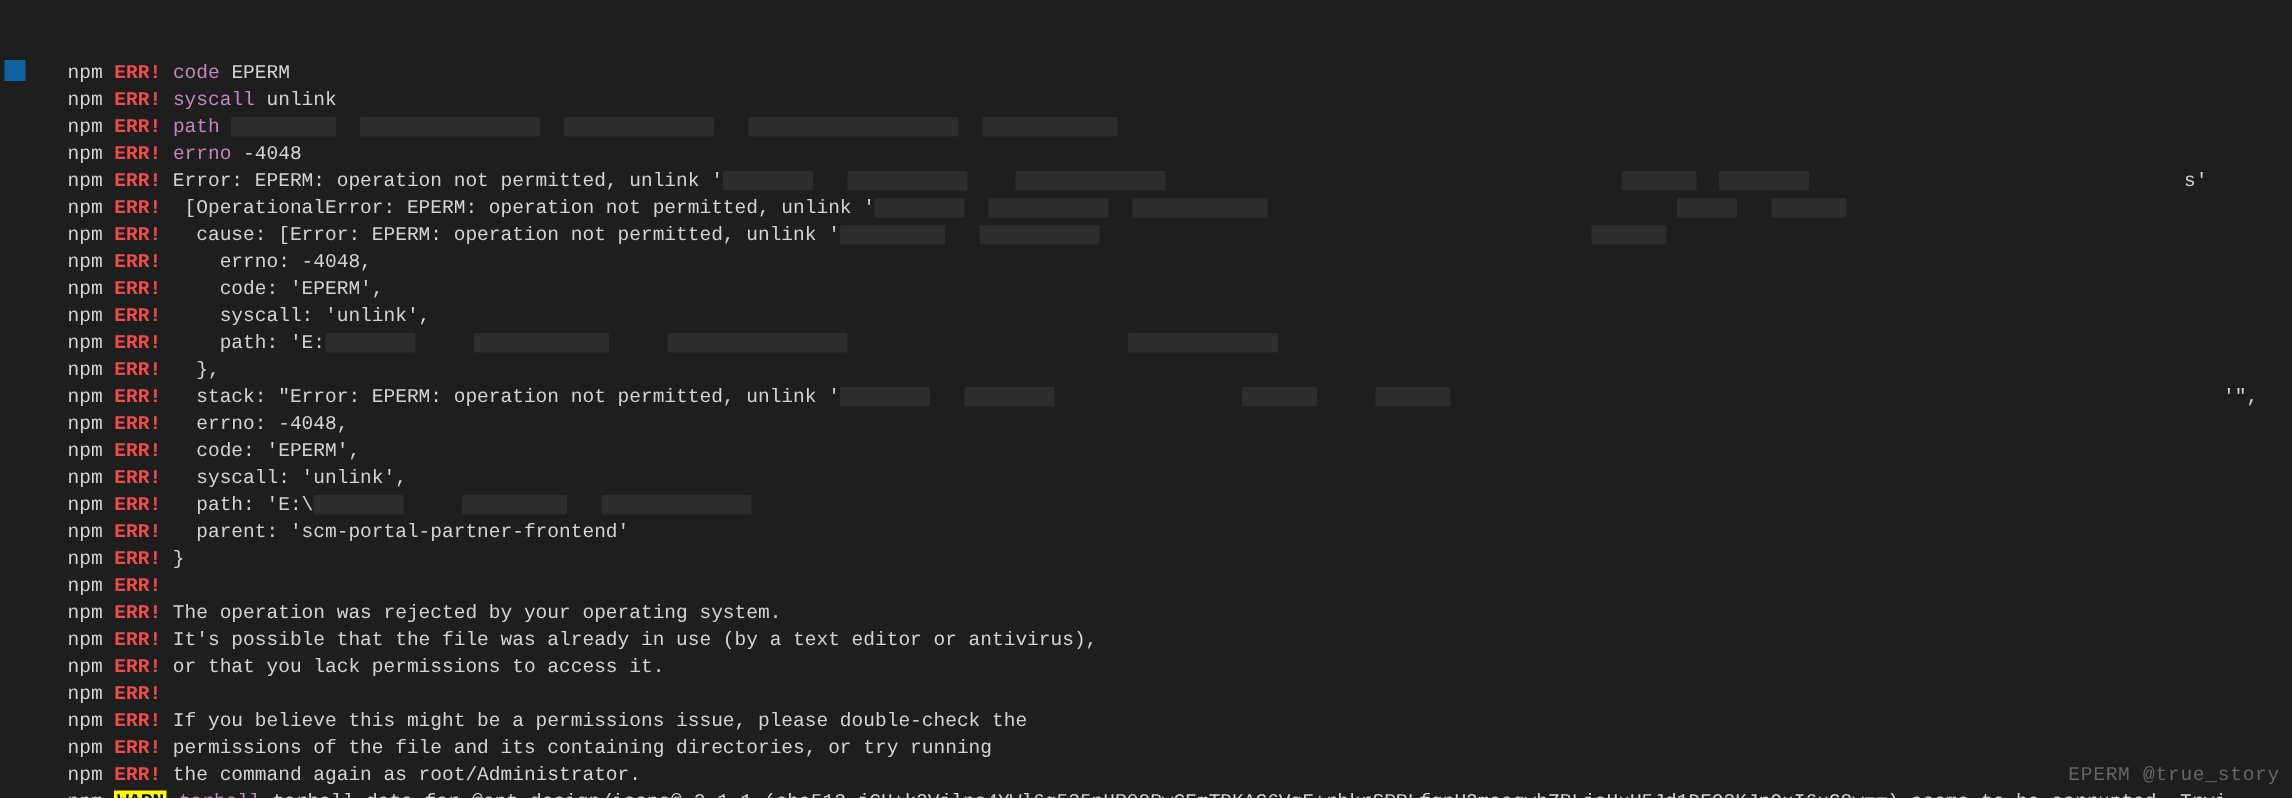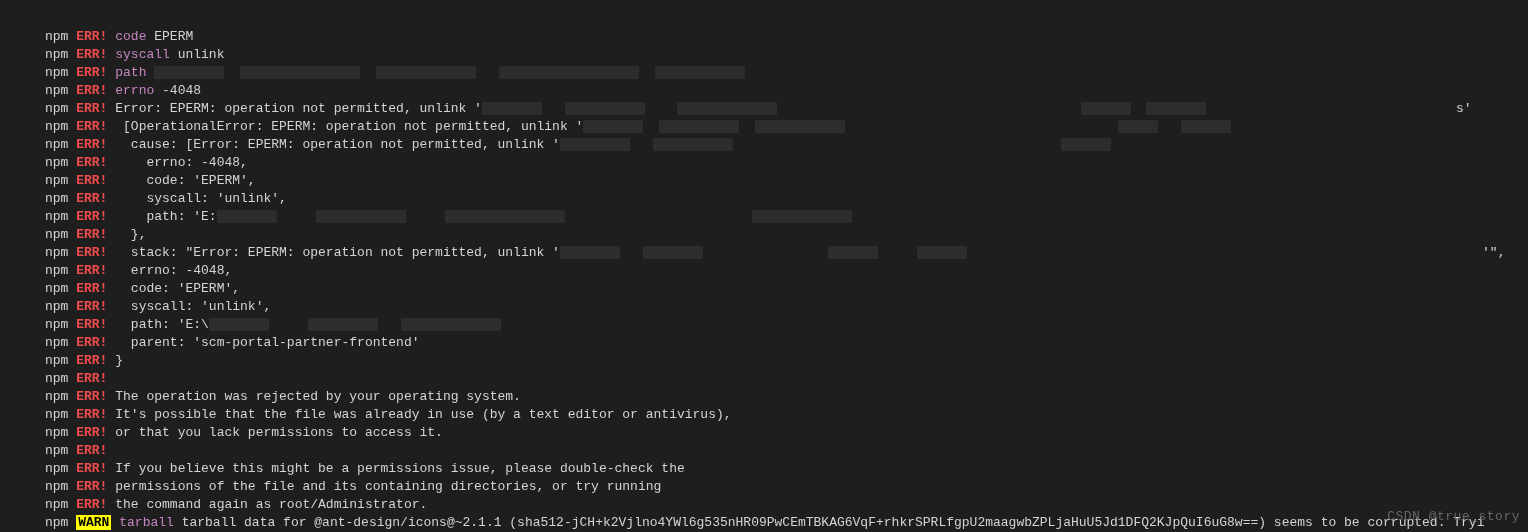--- a/index.html
+++ b/index.html
@@ -9,21 +9,20 @@
       font-size: 13px;
       color: #d4d4d4;
       width: 1528px;
       height: 532px;
       overflow: hidden;
       position: relative;
     }
     .editor-area {
       display: flex;
       height: 100%;
-      align-items: flex-end;
     }
     .gutter {
       width: 20px;
       background: #1e1e1e;
       flex-shrink: 0;
       position: relative;
     }
     .cursor-marker {
       position: absolute;
       top: 40px;
@@ -66,13 +65,13 @@
 <body>
 
 <div class="editor-area">
   <div class="gutter">
     <div class="cursor-marker"></div>
   </div>
   <div class="terminal" id="terminal">
   <div class="line"><span class="npm">npm </span><span class="err">ERR!</span> <span class="magenta">code</span><span class="white"> EPERM</span></div><div class="line"><span class="npm">npm </span><span class="err">ERR!</span> <span class="magenta">syscall</span><span class="white"> unlink</span></div><div class="line"><span class="npm">npm </span><span class="err">ERR!</span> <span class="magenta">path</span><span class="white"></span> <span class="redact" style="width:70px"></span>  <span class="redact" style="width:120px"></span>  <span class="redact" style="width:100px"></span>   <span class="redact" style="width:140px"></span>  <span class="redact" style="width:90px"></span></div><div class="line"><span class="npm">npm </span><span class="err">ERR!</span> <span class="magenta">errno</span><span class="white"> -4048</span></div><div class="line"><span class="npm">npm </span><span class="err">ERR!</span><span class="white"> Error: EPERM: operation not permitted, unlink '</span><span class="redact" style="width:60px"></span>   <span class="redact" style="width:80px"></span>    <span class="redact" style="width:100px"></span>                                       <span class="redact" style="width:50px"></span>  <span class="redact" style="width:60px"></span>                                <span class="white">s'</span></div><div class="line"><span class="npm">npm </span><span class="err">ERR!</span><span class="white">  [OperationalError: EPERM: operation not permitted, unlink '</span><span class="redact" style="width:60px"></span>  <span class="redact" style="width:80px"></span>  <span class="redact" style="width:90px"></span>                                   <span class="redact" style="width:40px"></span>   <span class="redact" style="width:50px"></span>                                      <span class="white">s'] {</span></div><div class="line"><span class="npm">npm </span><span class="err">ERR!</span><span class="white">   cause: [Error: EPERM: operation not permitted, unlink '</span><span class="redact" style="width:70px"></span>   <span class="redact" style="width:80px"></span>                                          <span class="redact" style="width:50px"></span>                                                            </div><div class="line"><span class="npm">npm </span><span class="err">ERR!</span><span class="white">     errno: -4048,</span></div><div class="line"><span class="npm">npm </span><span class="err">ERR!</span><span class="white">     code: 'EPERM',</span></div><div class="line"><span class="npm">npm </span><span class="err">ERR!</span><span class="white">     syscall: 'unlink',</span></div><div class="line"><span class="npm">npm </span><span class="err">ERR!</span><span class="white">     path: 'E:</span><span class="redact" style="width:60px"></span>     <span class="redact" style="width:90px"></span>     <span class="redact" style="width:120px"></span>                        <span class="redact" style="width:100px"></span></div><div class="line"><span class="npm">npm </span><span class="err">ERR!</span><span class="white">   },</span></div><div class="line"><span class="npm">npm </span><span class="err">ERR!</span><span class="white">   stack: "Error: EPERM: operation not permitted, unlink '</span><span class="redact" style="width:60px"></span>   <span class="redact" style="width:60px"></span>                <span class="redact" style="width:50px"></span>     <span class="redact" style="width:50px"></span>                                                                  <span class="white">'",</span></div><div class="line"><span class="npm">npm </span><span class="err">ERR!</span><span class="white">   errno: -4048,</span></div><div class="line"><span class="npm">npm </span><span class="err">ERR!</span><span class="white">   code: 'EPERM',</span></div><div class="line"><span class="npm">npm </span><span class="err">ERR!</span><span class="white">   syscall: 'unlink',</span></div><div class="line"><span class="npm">npm </span><span class="err">ERR!</span><span class="white">   path: 'E:\</span><span class="redact" style="width:60px"></span>     <span class="redact" style="width:70px"></span>   <span class="redact" style="width:100px"></span></div><div class="line"><span class="npm">npm </span><span class="err">ERR!</span><span class="white">   parent: 'scm-portal-partner-frontend'</span></div><div class="line"><span class="npm">npm </span><span class="err">ERR!</span><span class="white"> }</span></div><div class="line"><span class="npm">npm </span><span class="err">ERR!</span><span class="white"></span></div><div class="line"><span class="npm">npm </span><span class="err">ERR!</span><span class="white"> The operation was rejected by your operating system.</span></div><div class="line"><span class="npm">npm </span><span class="err">ERR!</span><span class="white"> It's possible that the file was already in use (by a text editor or antivirus),</span></div><div class="line"><span class="npm">npm </span><span class="err">ERR!</span><span class="white"> or that you lack permissions to access it.</span></div><div class="line"><span class="npm">npm </span><span class="err">ERR!</span><span class="white"></span></div><div class="line"><span class="npm">npm </span><span class="err">ERR!</span><span class="white"> If you believe this might be a permissions issue, please double-check the</span></div><div class="line"><span class="npm">npm </span><span class="err">ERR!</span><span class="white"> permissions of the file and its containing directories, or try running</span></div><div class="line"><span class="npm">npm </span><span class="err">ERR!</span><span class="white"> the command again as root/Administrator.</span></div><div class="line"><span class="npm">npm </span><span class="warn-tag">WARN</span> <span class="tarball">tarball</span><span class="white"> tarball data for @ant-design/icons@~2.1.1 (sha512-jCH+k2Vjlno4YWl6g535nHR09PwCEmTBKAG6VqF+rhkrSPRLfgpU2maagwbZPLjaHuU5Jd1DFQ2KJpQuI6uG8w==) seems to be corrupted. Tryi</span></div></div>
 </div>
 
-<div class="watermark">CSDN @true_story</div>
+<div class="watermark">EPERM @true_story</div>
 
 </body></html>

